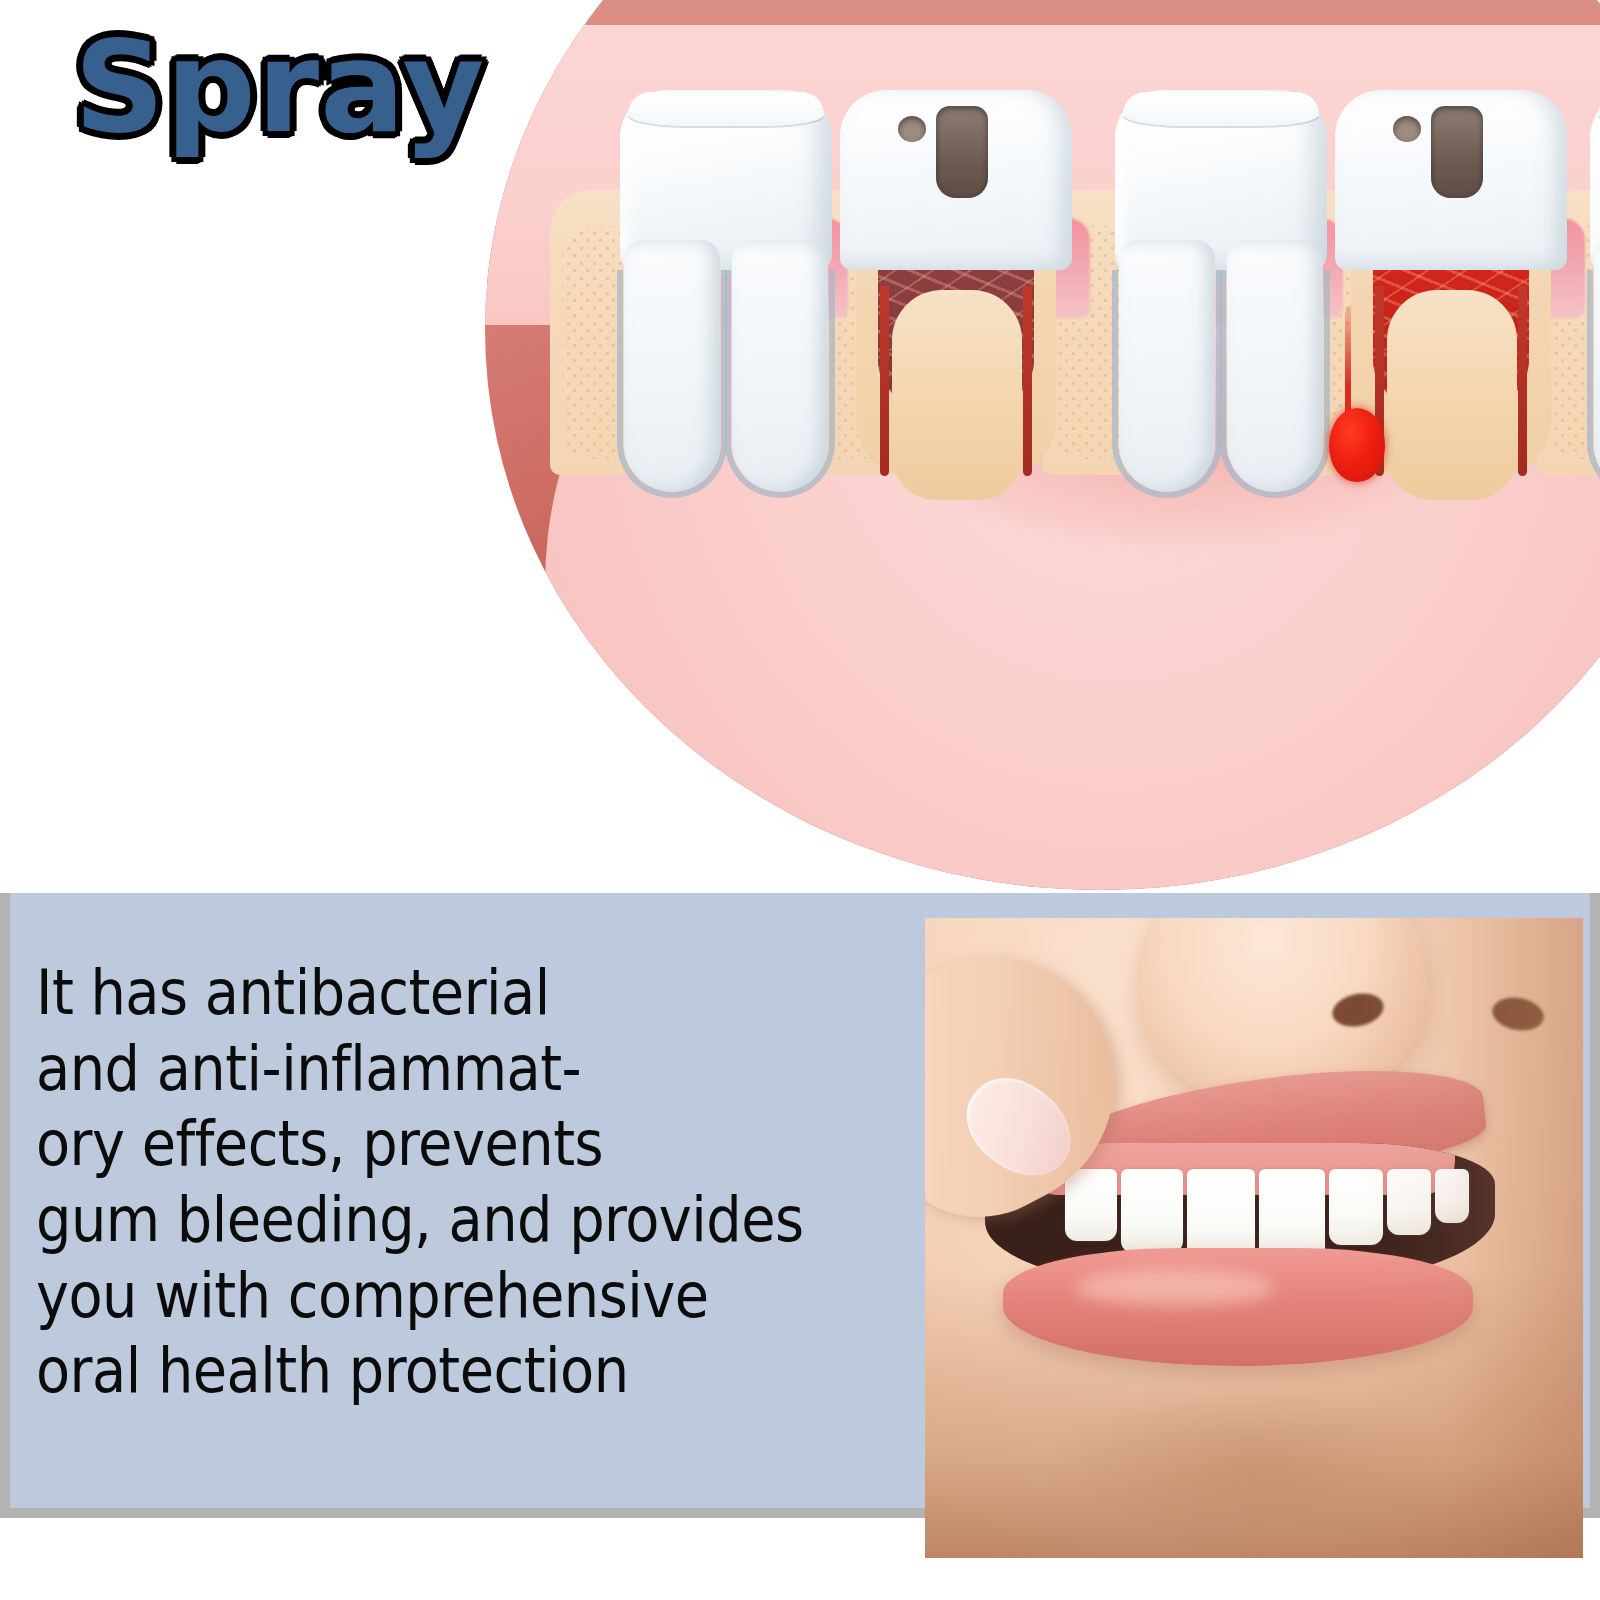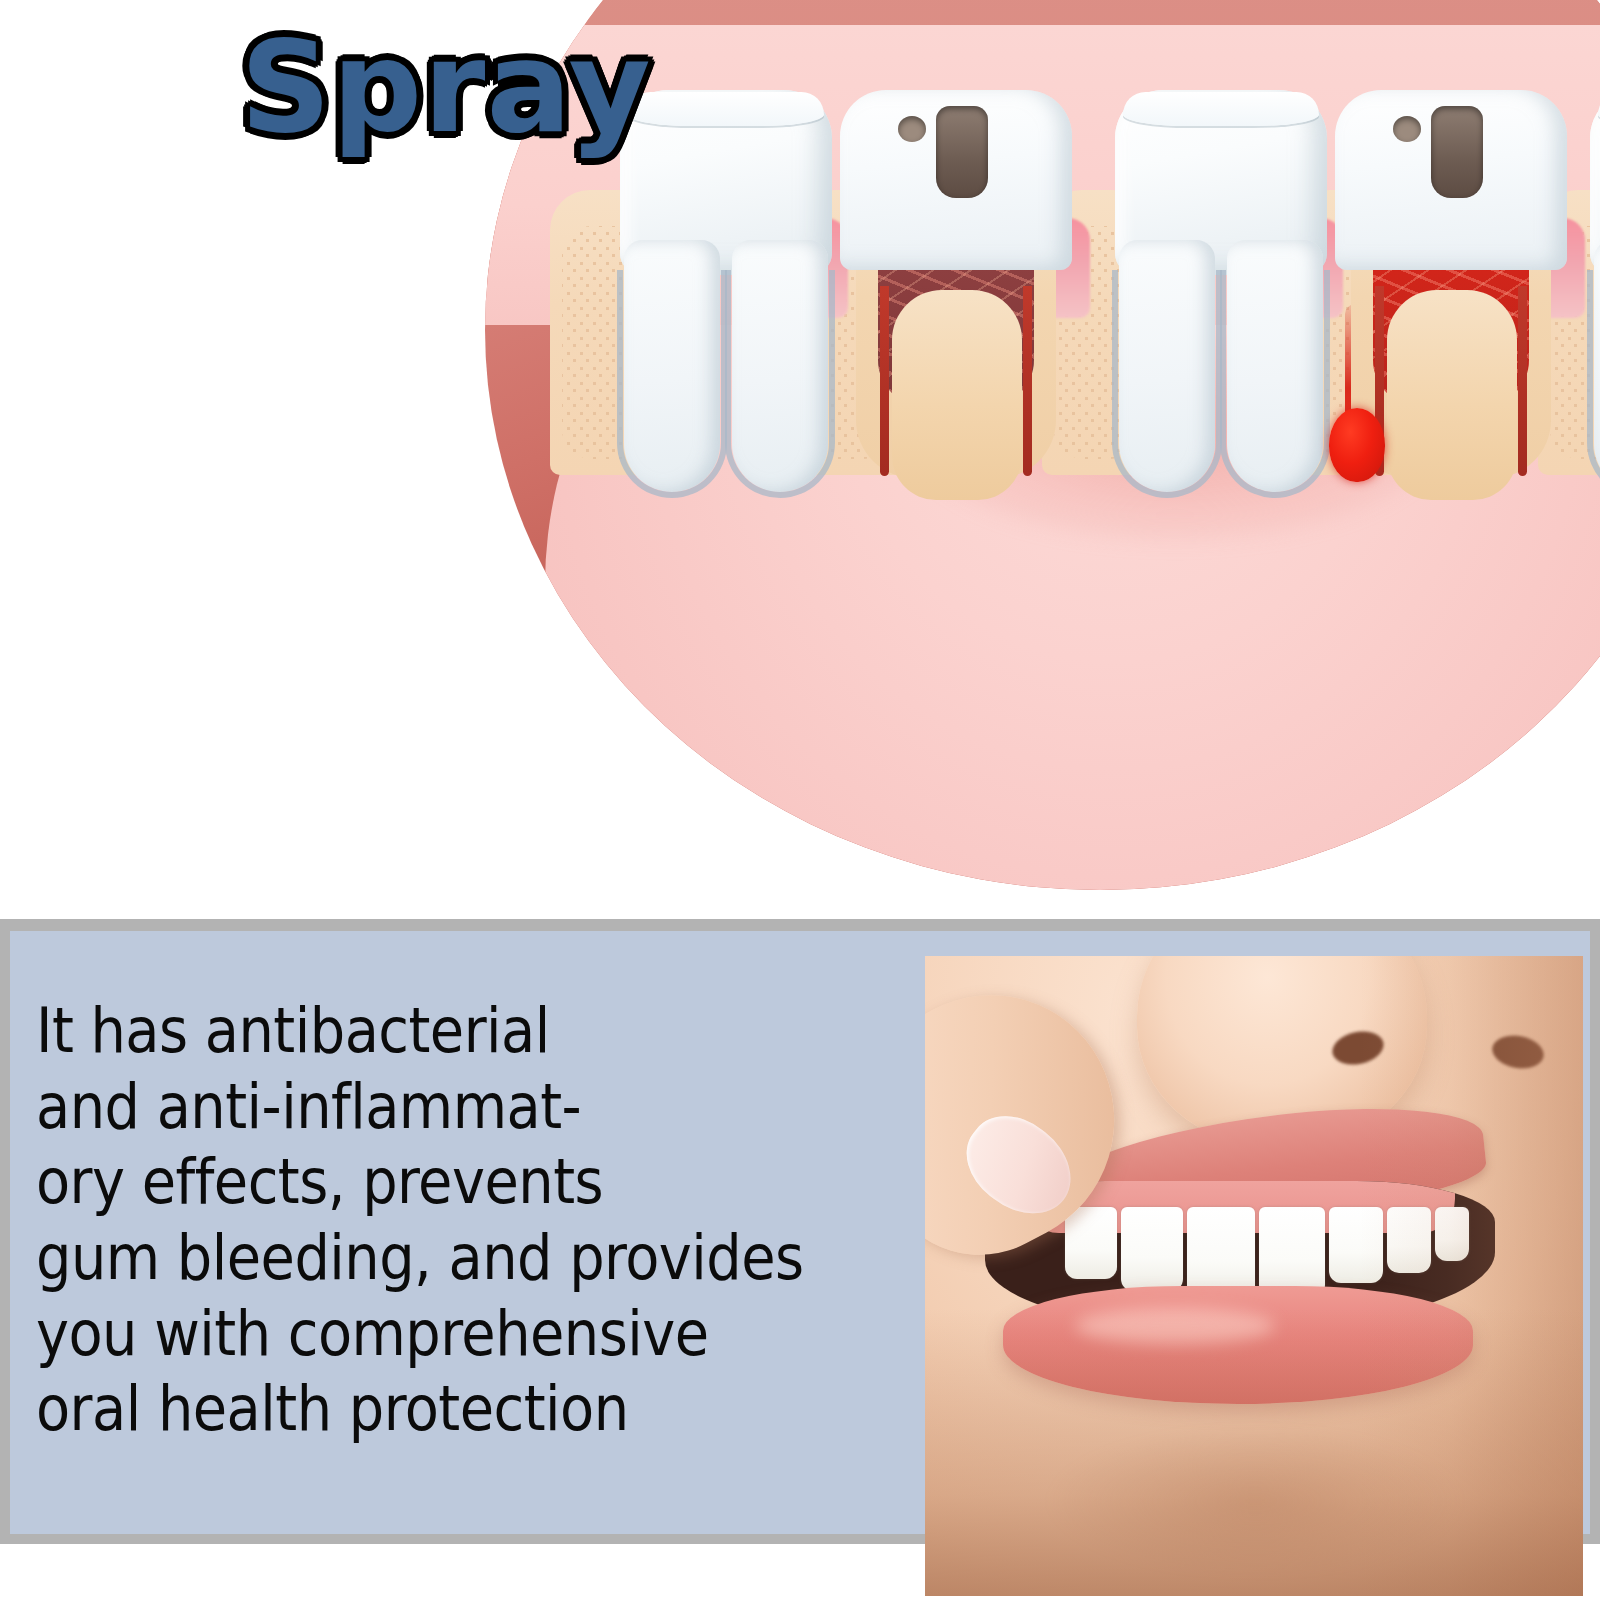--- a/index.html
+++ b/index.html
@@ -246,33 +246,32 @@
     letter-spacing: 1px;
     color: #37608f;
     margin: 0 0 4px 0;
     -webkit-text-stroke: 3px #ffffff;
     paint-order: stroke fill;
     text-shadow:
       -7px 0 0 #000, 7px 0 0 #000, 0 -7px 0 #000, 0 7px 0 #000,
       -5px -5px 0 #000, 5px -5px 0 #000, -5px 5px 0 #000, 5px 5px 0 #000,
       -6px -2px 0 #000, 6px -2px 0 #000, -2px -6px 0 #000, 2px 6px 0 #000;
   }
-  #title-line-2 { margin-left: 36px; text-align: center; }
+  #title-line-2 { margin-left: 36px; }
 
   
   #info-panel {
     position: absolute;
     left: 0;
     top: 893px;
     width: 1600px;
     height: 625px;
     background: #b3b3b3;
     box-sizing: border-box;
-    padding: 12px 10px 10px 10px;
-    margin-top: 26px;
+    padding: 0 10px 10px 10px;
   }
   #info-inner {
     position: relative;
     width: 100%;
     height: 100%;
     background: #bdc9dc;
     box-sizing: border-box;
   }
   #benefit-text {
     position: absolute;

